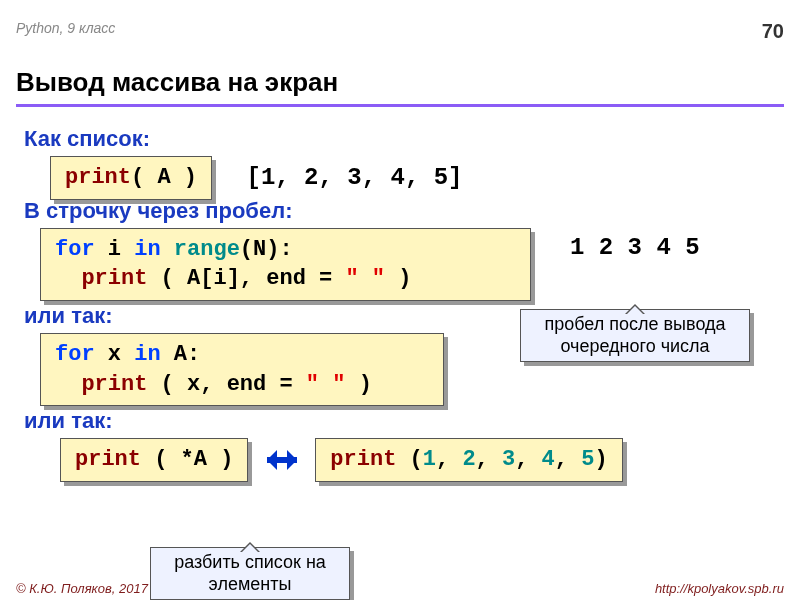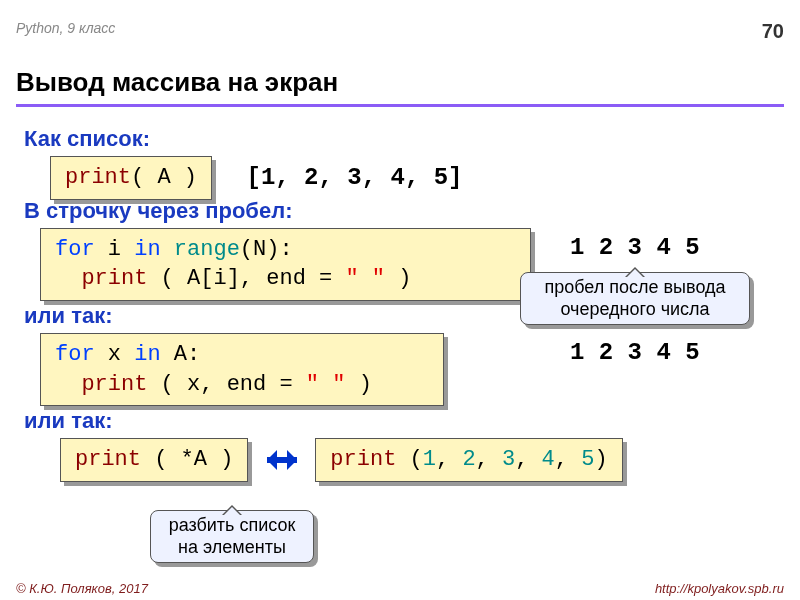--- a/index.html
+++ b/index.html
@@ -38,21 +38,21 @@
     font-size: 22px;
     font-weight: bold;
     margin: 19px 0 4px 24px;
   }
   .codebox {
     background: #fff6c0;
     border: 1.5px solid #555;
     box-shadow: 4px 4px 0 #999;
     font-family: "Courier New", monospace;
     font-size: 22px;
-    font-weight: normal;
+    font-weight: bold;
     padding: 6px 14px;
     display: inline-block;
     line-height: 1.35;
     vertical-align: middle;
   }
   .kw-blue { color: #0040ff; }
   .kw-teal { color: #008b8b; }
   .kw-maroon { color: #8b0000; }
   .str-red { color: #e00000; }
   .num-teal { color: #008b8b; }
@@ -66,22 +66,23 @@
   .row { position: relative; margin: 2px 0 8px 40px; }
   .out-right { position: absolute; }
   .callout {
     position: absolute;
     background: #eef2ff;
     border: 1.5px solid #555;
     box-shadow: 4px 4px 0 #999;
     font-size: 18px;
     padding: 4px 14px;
     text-align: center;
-    border-radius: 8px;
+    border-radius: 0;
     line-height: 1.2;
+    margin-top: 37px;
   }
   .callout::before {
     content: "";
     position: absolute;
     top: -14px;
     left: 50%;
     margin-left: -10px;
     border: 10px solid transparent;
     border-bottom-color: #eef2ff;
     filter: drop-shadow(0 -1.5px 0 #555);
@@ -163,20 +164,20 @@
     <span class="kw-maroon">print</span><span> ( *A )</span>
   </span>
   <span class="arrow-lr">
     <span class="al"></span><span class="bar"></span><span class="ar"></span>
   </span>
   <span class="codebox">
     <span class="kw-maroon">print</span><span> (</span><span class="num-teal">1</span>, <span class="num-teal">2</span>, <span class="num-teal">3</span>, <span class="num-teal">4</span>, <span class="num-teal">5</span><span>)</span>
   </span>
 </div>
 
-<div class="callout" style="left:150px; top:510px; width:164px;">
+<div class="callout" style="left:150px; top:510px; width:200px;">
   <span>разбить список на элементы</span>
 </div>
 
 <div class="footer">
   <span>© К.Ю. Поляков, 2017</span>
   <span>http://kpolyakov.spb.ru</span>
 </div>
 
 </body></html>

